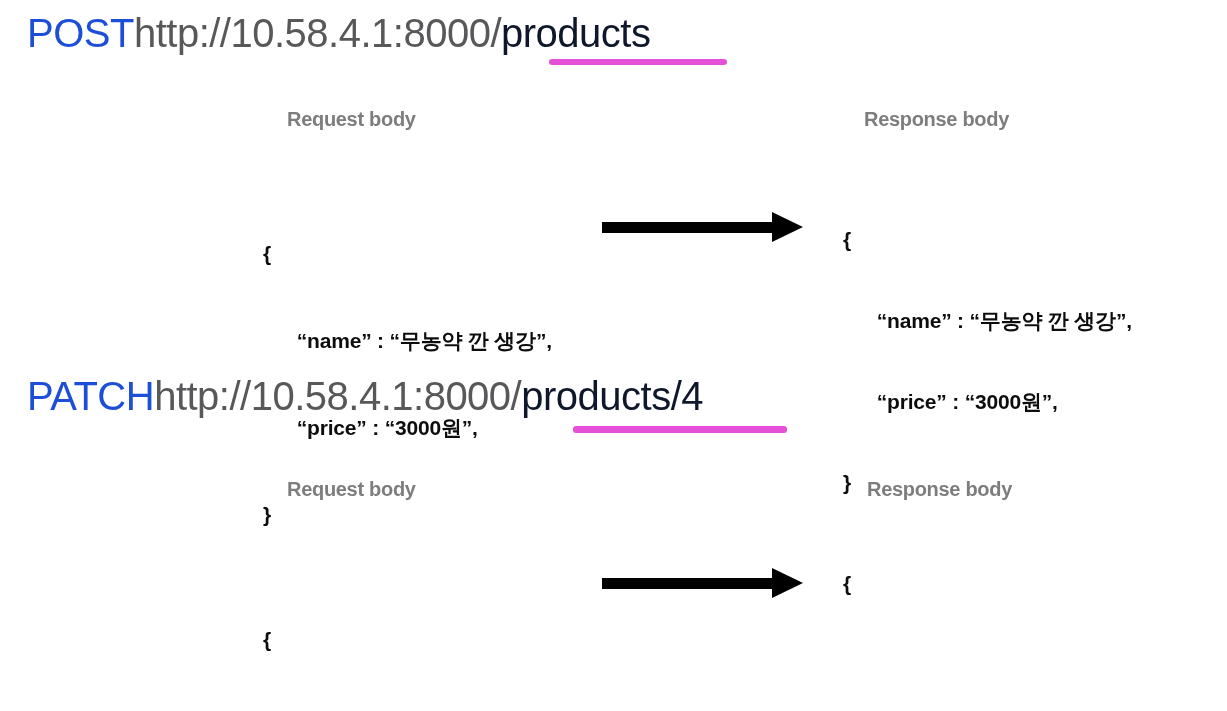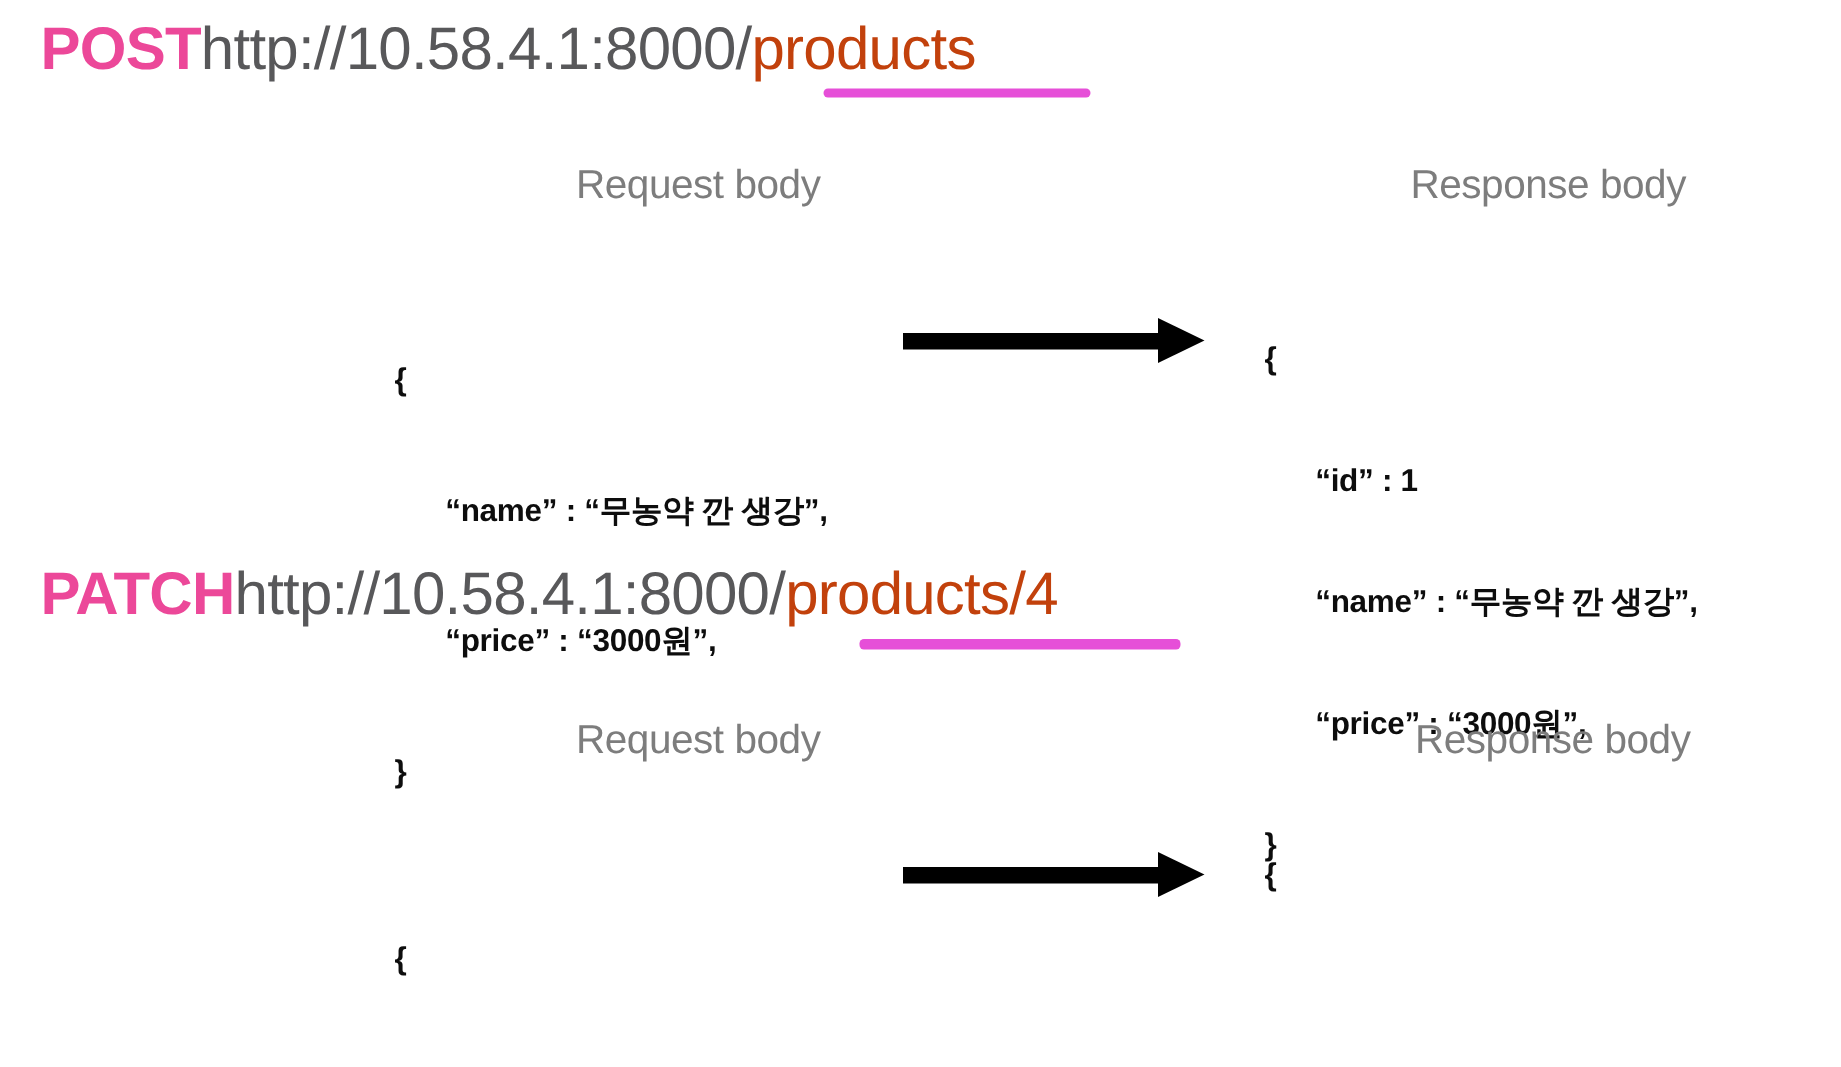--- a/index.html
+++ b/index.html
@@ -5,33 +5,33 @@
   html,body { margin:0; padding:0; }
   body {
     width:1227px; height:711px; background:#ffffff; position:relative;
     font-family:"Liberation Sans", sans-serif; overflow:hidden;
   }
 
   
   .method-line { position:absolute; left:27px; font-size:40px; line-height:48px; white-space:nowrap; }
   #line-post  { top:9px; }
   #line-patch { top:372px; }
-  .method   { color:#ec4899; font-weight:bold; letter-spacing:-0.5px; }
+  .method   { color:#1d4ed8; font-weight:normal; letter-spacing:-0.5px; }
   .url-base { color:#58585a; letter-spacing:-0.5px; }
-  .endpoint { color:#c2410c; letter-spacing:-0.5px; }
+  .endpoint { color:#0f172a; letter-spacing:-0.5px; }
 
   
   .underline { position:absolute; background:#e64fd8; border-radius:3px; }
   #underline-post  { left:549px; top:59px;  width:178px; height:6px; }
   #underline-patch { left:573px; top:426px; width:214px; height:7px; }
 
   
   .body-heading {
-    position:absolute; width:260px; text-align:right;
-    font-size:27px; font-weight:normal; color:#7d7d7d; letter-spacing:-0.3px;
+    position:absolute; width:260px; text-align:left;
+    font-size:20px; font-weight:bold; color:#7d7d7d; letter-spacing:-0.3px;
   }
   #h-req1  { left:287px; top:108px; }
   #h-resp1 { left:864px; top:108px; }
   #h-req2  { left:287px; top:478px; }
   #h-resp2 { left:867px; top:478px; }
 
   
   .code {
     position:absolute; font-size:21px; font-weight:bold; color:#0d0d0d;
     white-space:pre; letter-spacing:-0.2px;
@@ -70,21 +70,20 @@
   <div>}</div>
 </div>
 
 <div class="arrow" id="arrow-1">
   <div class="shaft"></div>
   <div class="head"></div>
 </div>
 
 <div class="code" id="c-resp1">
   <div>{</div>
-  <div>      “id” : 1</div>
   <div>      “name” : “무농약 깐 생강”,</div>
   <div>      “price” : “3000원”,</div>
   <div>}</div>
 </div>
 
 <div class="method-line" id="line-patch">
   <span class="method">PATCH</span><span class="url-base">http://10.58.4.1:8000/</span><span class="endpoint">products/4</span>
 </div>
 <div class="underline" id="underline-patch"></div>
 

